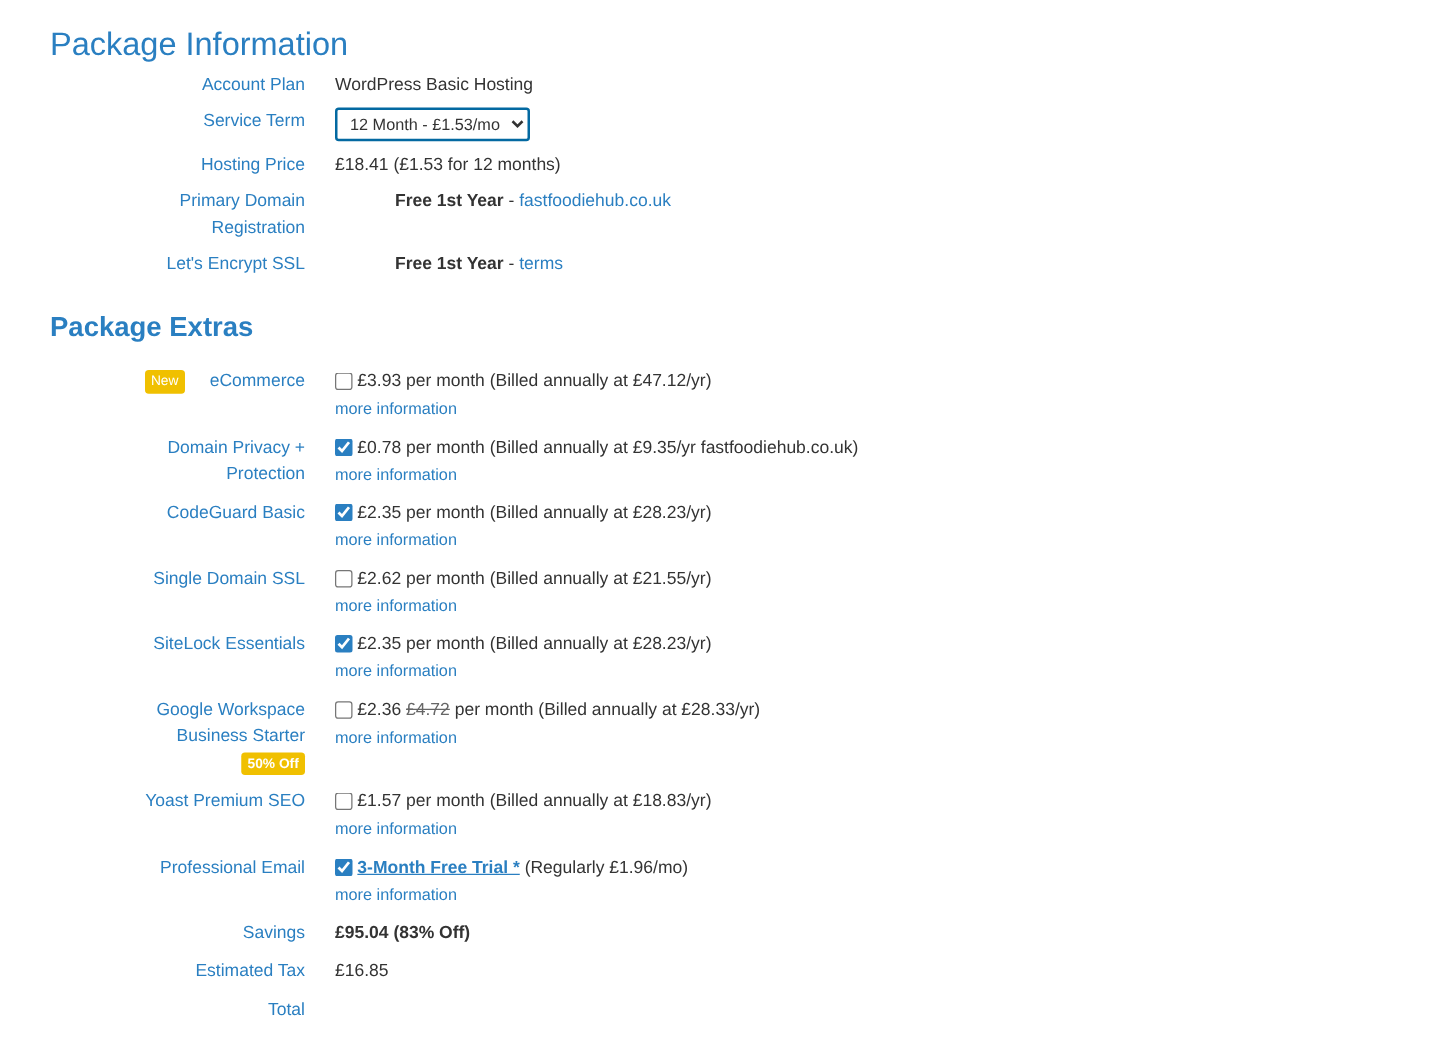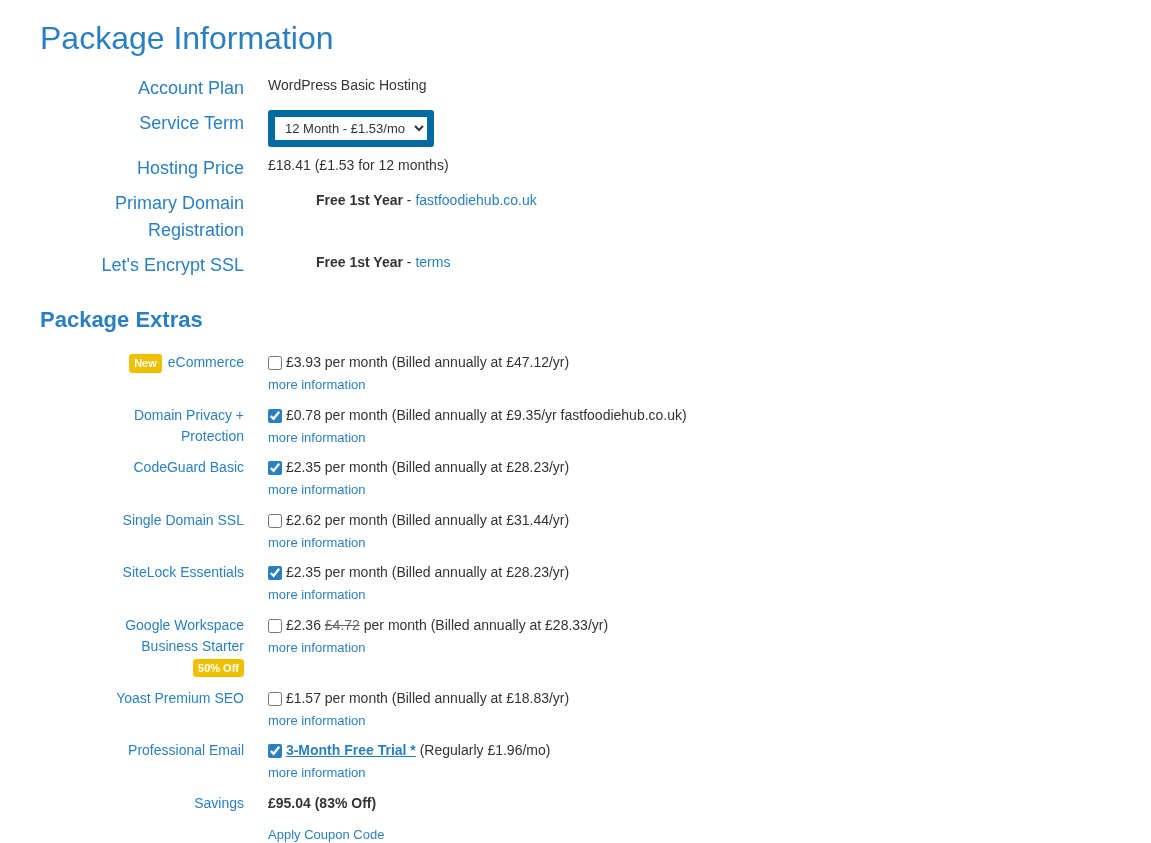--- a/index.html
+++ b/index.html
@@ -5,23 +5,23 @@
     * { box-sizing: border-box; margin: 0; padding: 0; }
     body {
       font-family: Arial, sans-serif;
       font-size: 14px;
       background: #fff;
       color: #333;
       padding: 20px 40px;
     }
     .page-title {
       color: #2a7fc1;
-      font-size: 32px;
+      font-size: 26px;
       font-weight: 400;
-      margin-bottom: 14px;
+      margin-bottom: 2px;
     }
     .section-title {
       color: #2a7fc1;
       font-size: 22px;
       font-weight: 700;
       margin: 24px 0 14px 0;
     }
     .info-table {
       width: 100%;
       border-collapse: collapse;
@@ -29,35 +29,35 @@
     }
     .info-table td {
       padding: 4px 8px;
       vertical-align: top;
     }
     .info-table td.label {
       text-align: right;
       color: #2a7fc1;
       width: 220px;
       padding-right: 16px;
-      font-size: 18px;
+      font-size: 14px;
       line-height: 1.5;
     }
     .info-table td.value {
       color: #333;
       font-size: 14px;
       line-height: 1.5;
     }
     .info-table td.value a,
     a {
       color: #2a7fc1;
       text-decoration: none;
     }
     select {
-      border: 7px solid #0369a1;
+      border: 2px solid #0369a1;
       border-radius: 3px;
       padding: 3px 6px;
       font-size: 13px;
       color: #333;
       background: #fff;
       cursor: pointer;
     }
     .free-text {
       font-weight: bold;
       color: #333;
@@ -90,24 +90,24 @@
     .ext-value .more-info {
       display: block;
       color: #2a7fc1;
       font-size: 13px;
       margin-top: 2px;
     }
     .new-badge {
       background: #f0c000;
       color: #fff;
       font-size: 11px;
-      font-weight: bold;
+      font-weight: normal;
       padding: 1px 5px;
       border-radius: 3px;
-      margin-right: 6px;
+      margin-right: 20px;
       display: inline-block;
       vertical-align: middle;
     }
     .off-badge {
       background: #f0c000;
       color: #fff;
       font-size: 11px;
       font-weight: bold;
       padding: 1px 5px;
       border-radius: 3px;
@@ -225,21 +225,21 @@
       <input type="checkbox" checked="" style="">
       <span> £2.35 per month (Billed annually at £28.23/yr)</span>
       <a href="#" class="more-info">more information</a>
     </td>
   </tr>
 
   <tr>
     <td class="ext-label">Single Domain SSL</td>
     <td class="ext-value">
       <input type="checkbox" style="">
-      <span> £2.62 per month (Billed annually at £31.44/yr)</span>
+      <span> £2.62 per month (Billed annually at £21.55/yr)</span>
       <a href="#" class="more-info">more information</a>
     </td>
   </tr>
 
   <tr>
     <td class="ext-label">SiteLock Essentials</td>
     <td class="ext-value">
       <input type="checkbox" checked="" style="">
       <span> £2.35 per month (Billed annually at £28.23/yr)</span>
       <a href="#" class="more-info">more information</a>
@@ -276,26 +276,20 @@
     </td>
   </tr>
 
   <tr>
     <td class="ext-label">Savings</td>
     <td class="ext-value">
       <span class="savings-text">£95.04 (83% Off)</span>
     </td>
   </tr>
 
-  <tr>
-    <td class="ext-label"></td>
-    <td class="ext-value">
-      <a href="#" class="apply-coupon">Apply Coupon Code</a>
-    </td>
-  </tr>
 
   <tr>
     <td class="ext-label">Estimated Tax</td>
     <td class="ext-value">£16.85</td>
   </tr>
 
   <tr>
     <td class="ext-label">Total</td>
     <td class="ext-value">
       <br>

